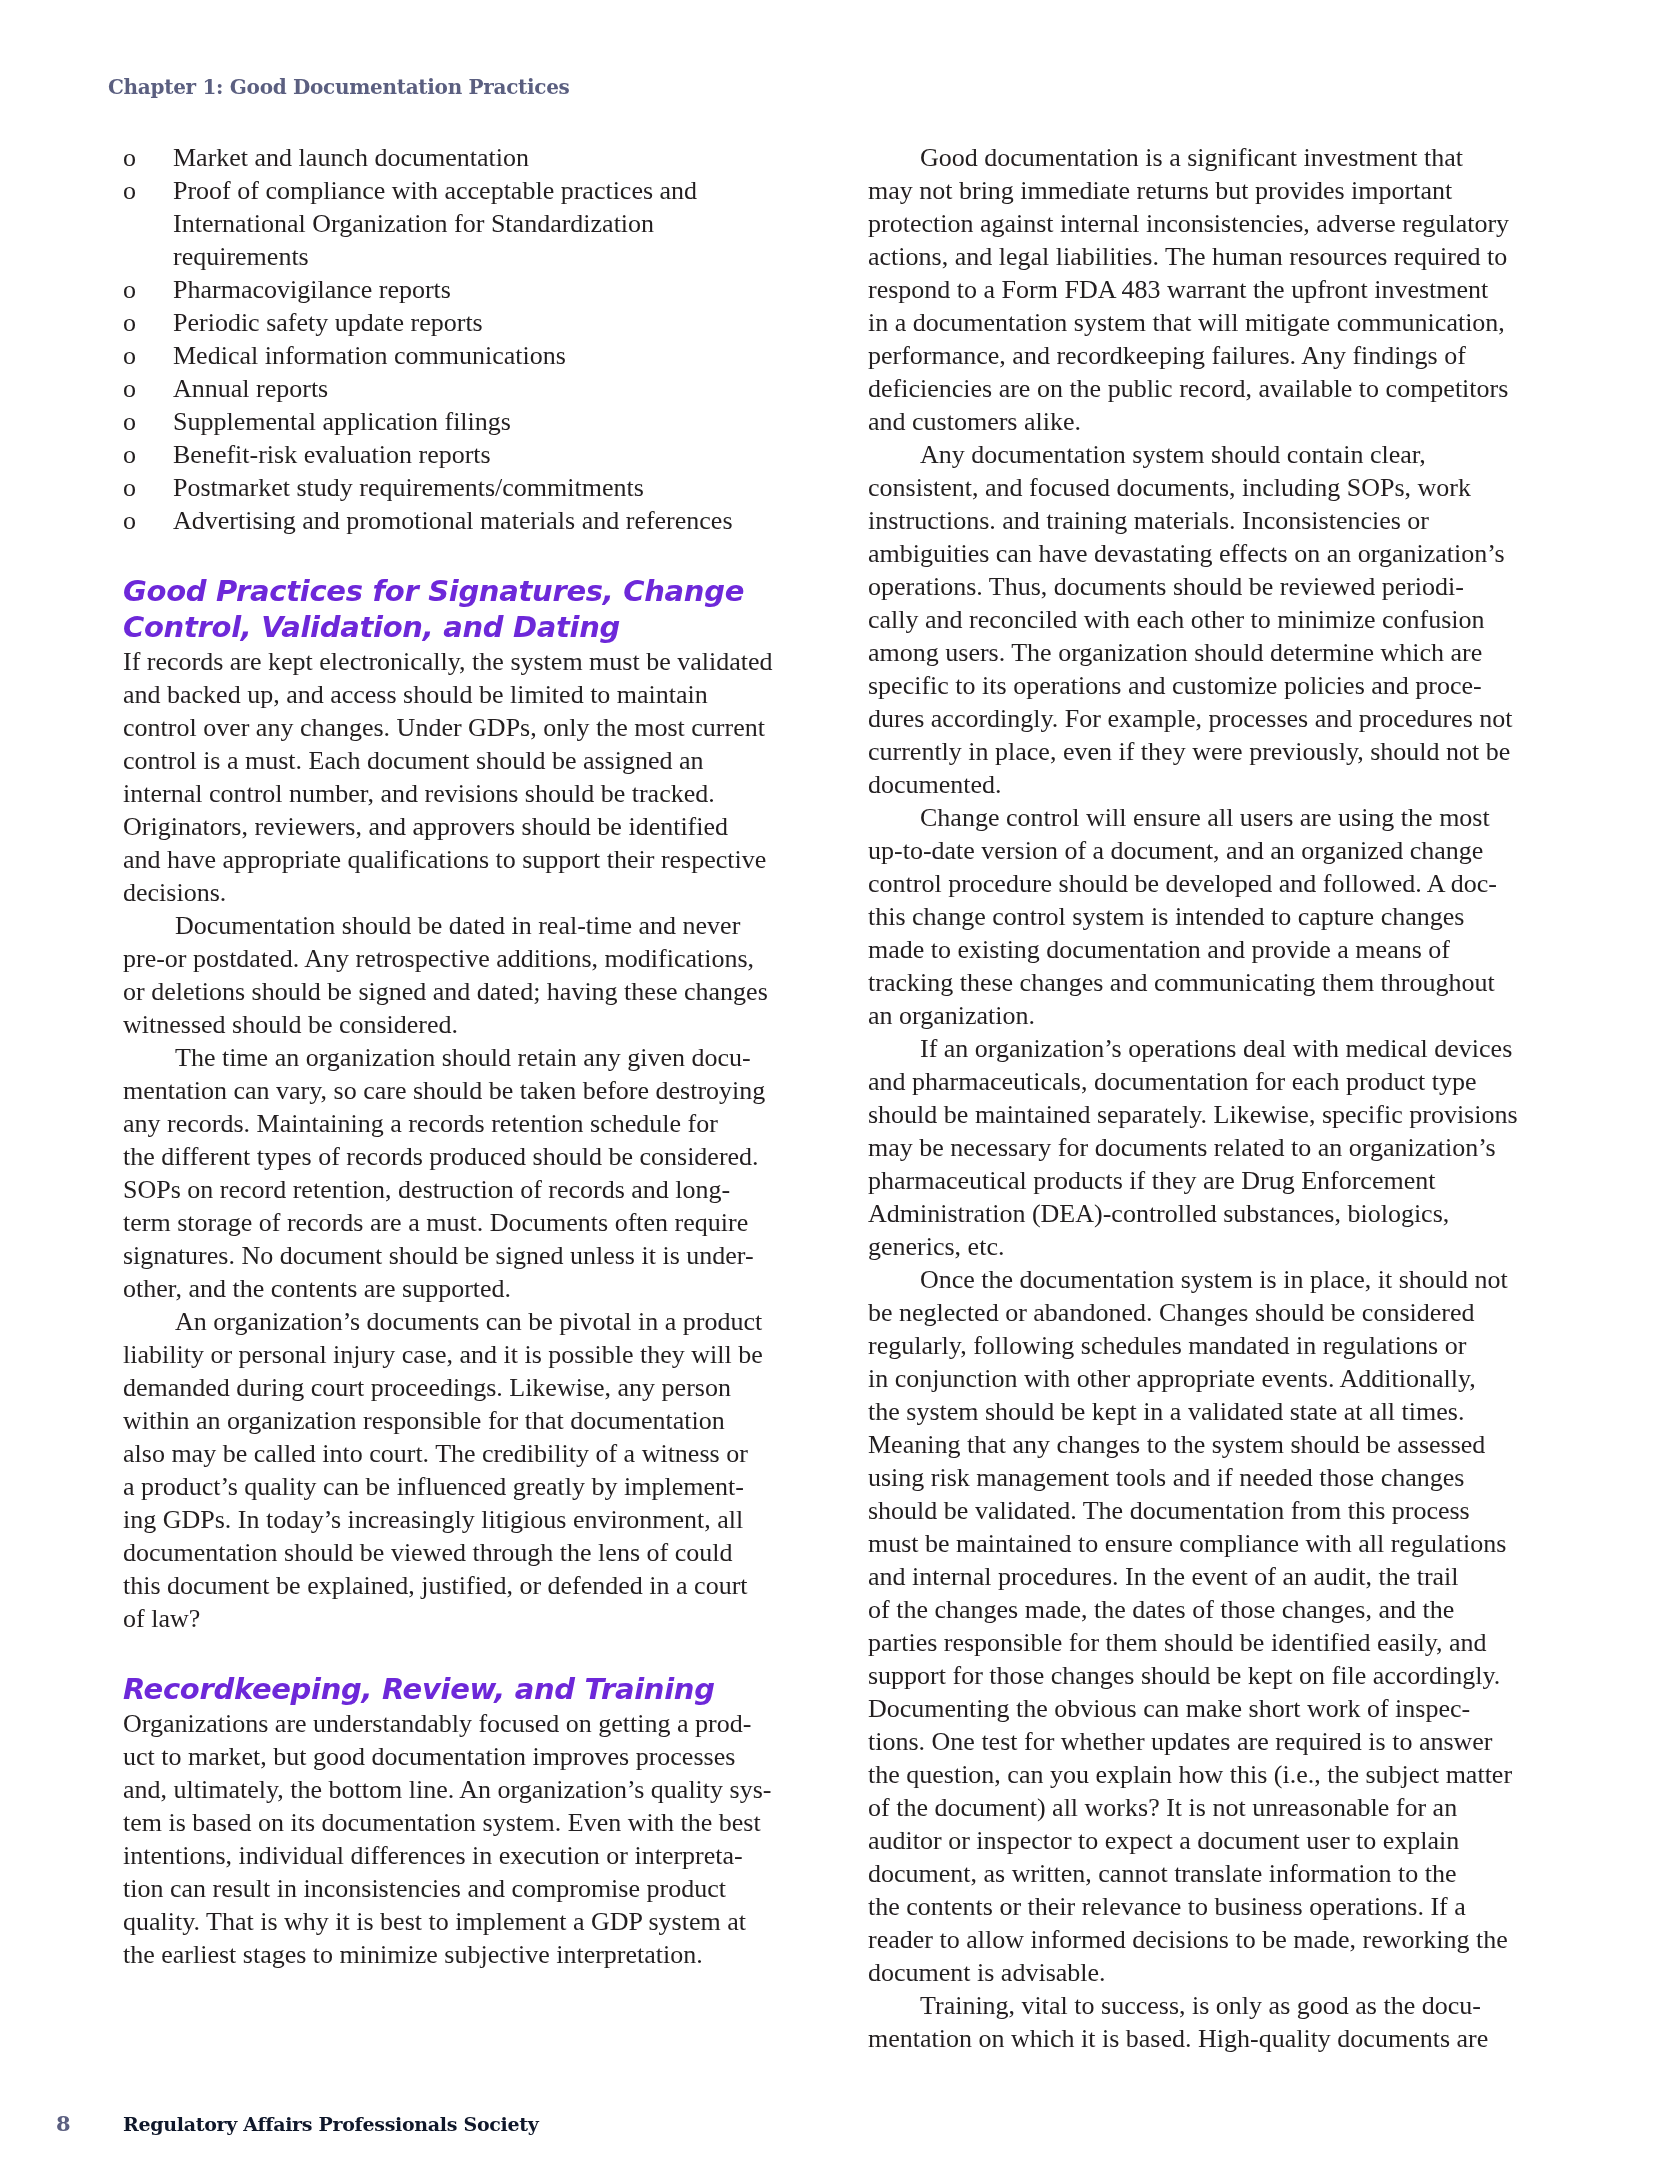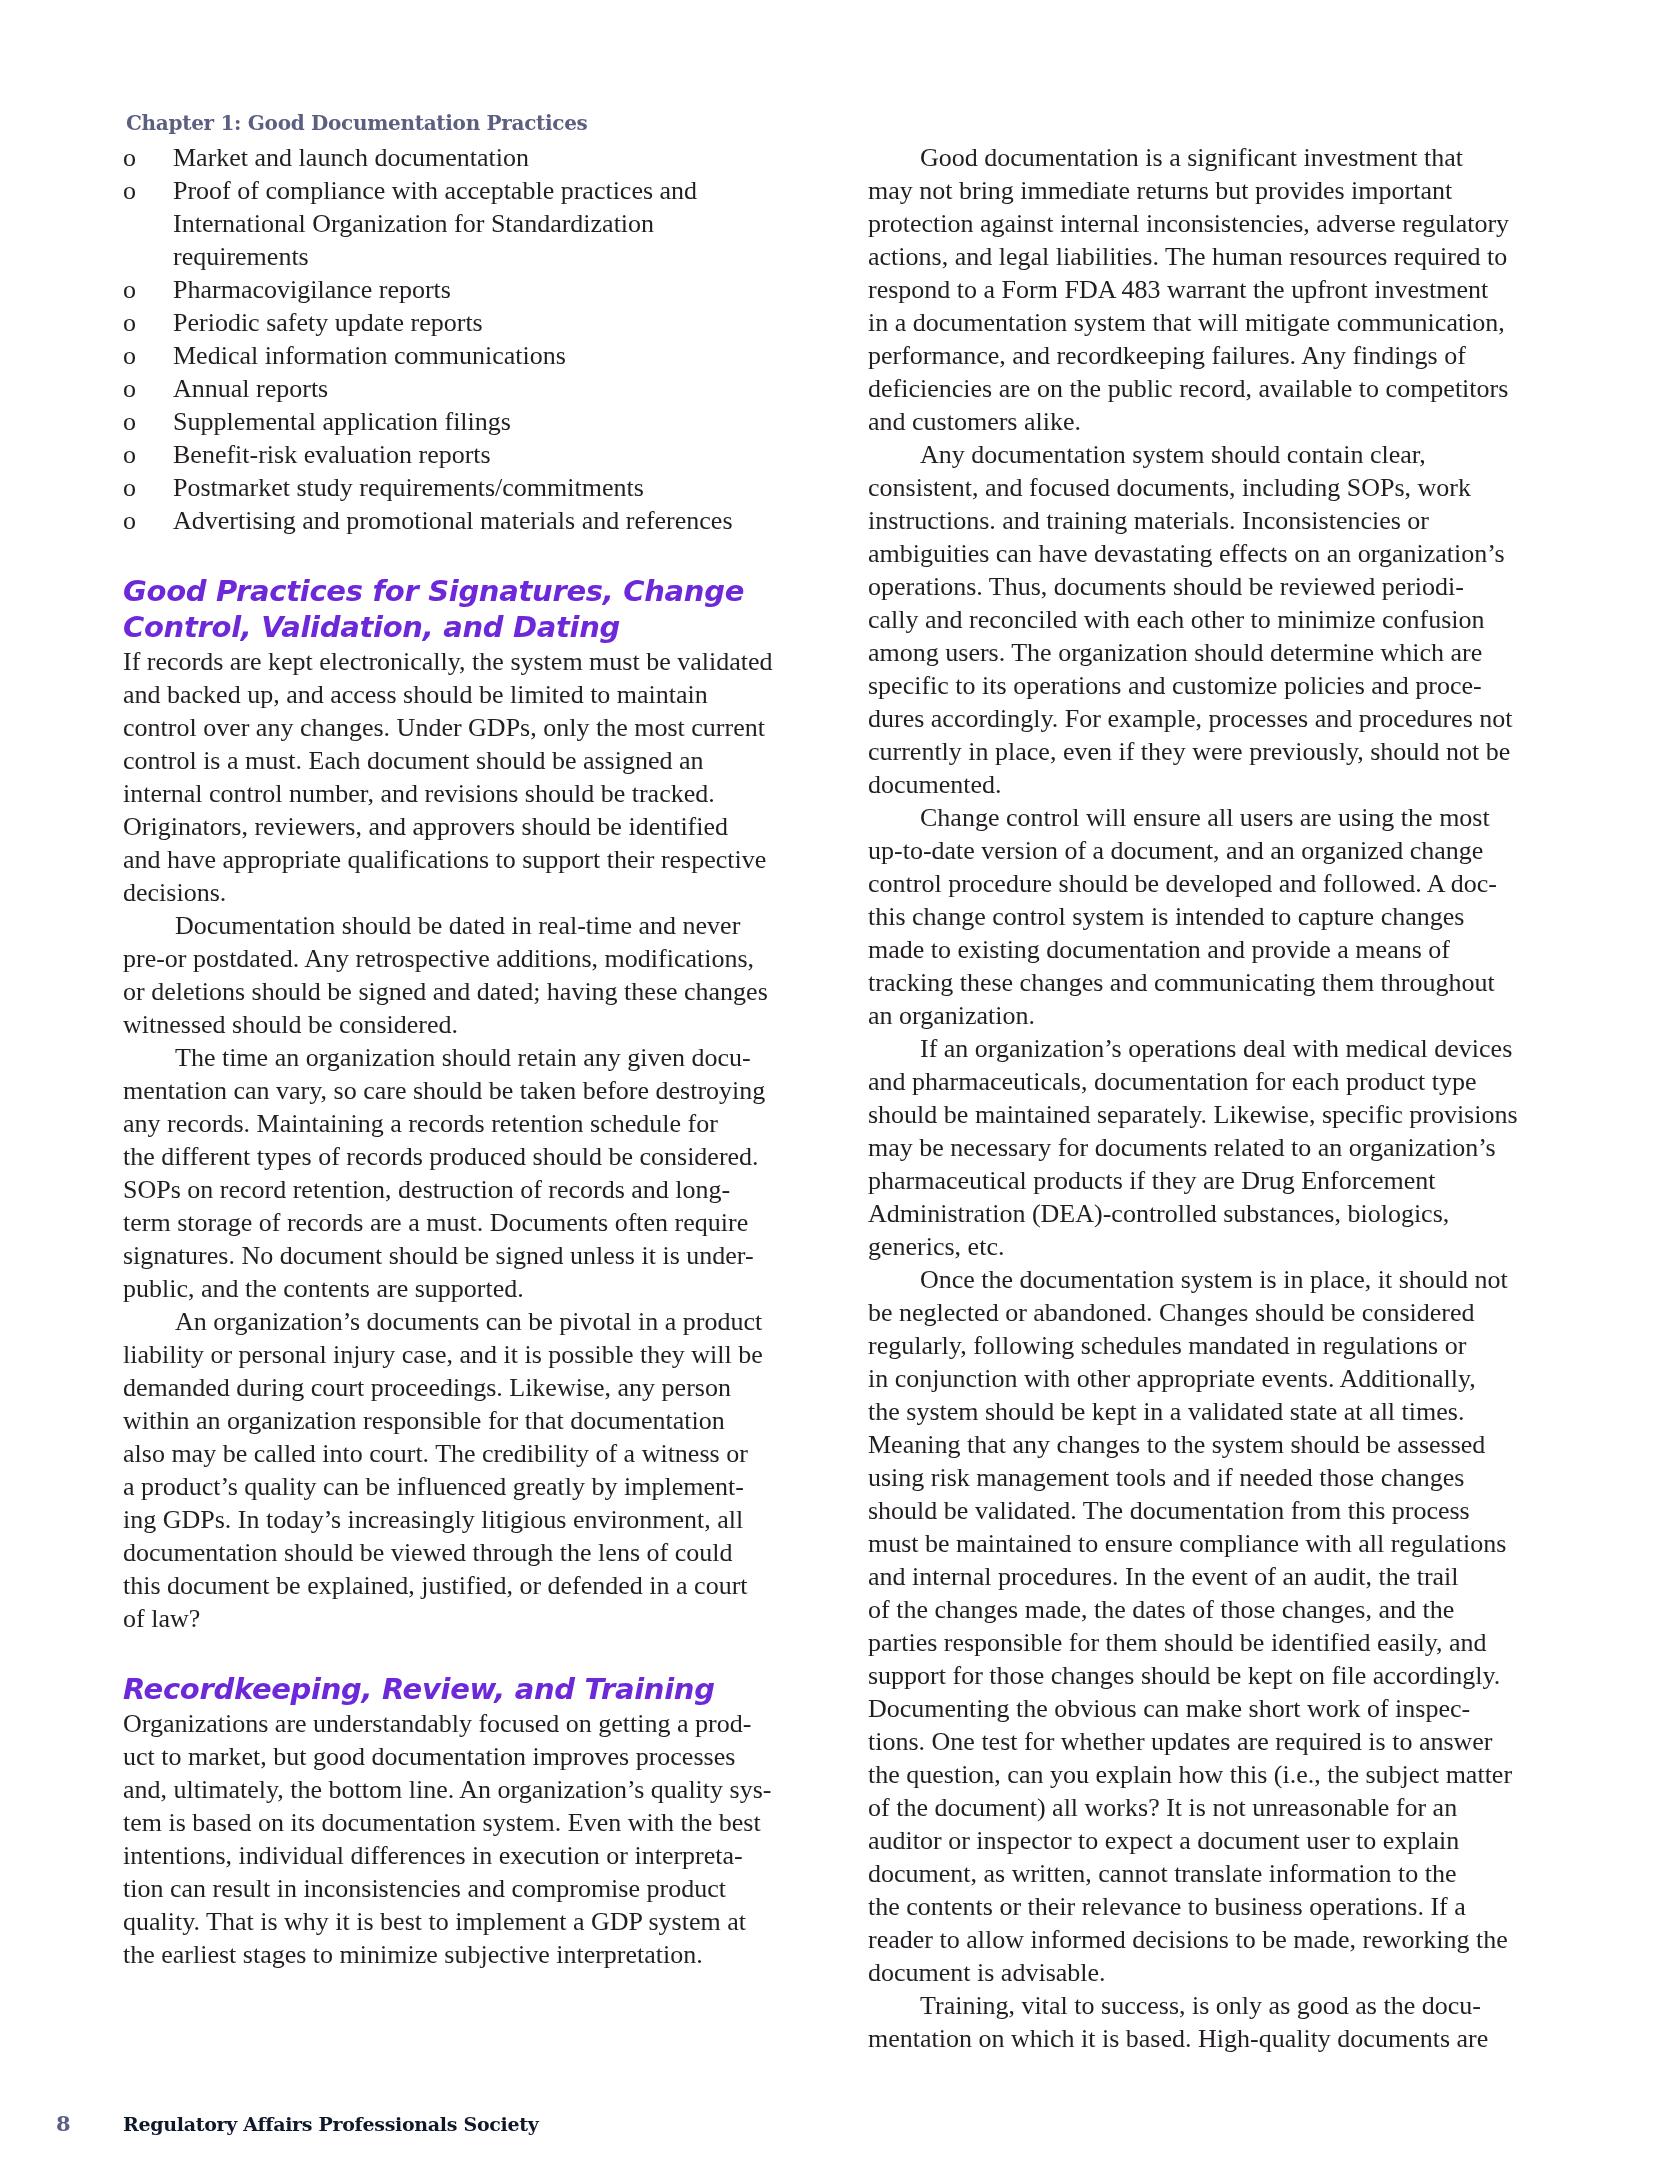--- a/index.html
+++ b/index.html
@@ -1,20 +1,20 @@
 <!DOCTYPE html>
 <html style="font-size:15px"><head>
 <meta charset="utf-8">
 <style>
   html, body { margin: 0; padding: 0; background: #ffffff; }
   body { width: 1680px; height: 2174px; position: relative; overflow: hidden; }
   .running-head {
-    position: absolute; left: 126px; top: 75px;
+    position: absolute; left: 108px; top: 75px;
     font-family: "DejaVu Serif", serif; font-weight: bold;
-    font-size: 20px; color: #5b5f80; letter-spacing: -0.3px; margin-top: 36px;
+    font-size: 20px; color: #5b5f80; letter-spacing: -0.3px;
   }
   .col { position: absolute; top: 141px; width: 687px;
     font-family: "Liberation Serif", serif; font-size: 26px; color: #231f20; }
   .col-left { left: 123px; }
   .col-right { left: 868px; width: 697px; }
   .line { height: 33px; line-height: 33px; white-space: nowrap; }
   .indent { padding-left: 52px; }
   .bullet { position: relative; padding-left: 50px; }
   .bullet .mark { position: absolute; left: 0; top: 0; }
   .cont { padding-left: 50px; }
@@ -74,21 +74,21 @@
       <div class="line">witnessed should be considered.</div>
     </div>
     <div>
       <div class="line indent">The time an organization should retain any given docu-</div>
       <div class="line">mentation can vary, so care should be taken before destroying</div>
       <div class="line">any records. Maintaining a records retention schedule for</div>
       <div class="line">the different types of records produced should be considered.</div>
       <div class="line">SOPs on record retention, destruction of records and long-</div>
       <div class="line">term storage of records are a must. Documents often require</div>
       <div class="line">signatures. No document should be signed unless it is under-</div>
-      <div class="line">public, and the contents are supported.</div>
+      <div class="line">other, and the contents are supported.</div>
     </div>
     <div>
       <div class="line indent">An organization’s documents can be pivotal in a product</div>
       <div class="line">liability or personal injury case, and it is possible they will be</div>
       <div class="line">demanded during court proceedings. Likewise, any person</div>
       <div class="line">within an organization responsible for that documentation</div>
       <div class="line">also may be called into court. The credibility of a witness or</div>
       <div class="line">a product’s quality can be influenced greatly by implement-</div>
       <div class="line">ing GDPs. In today’s increasingly litigious environment, all</div>
       <div class="line">documentation should be viewed through the lens of could</div>

